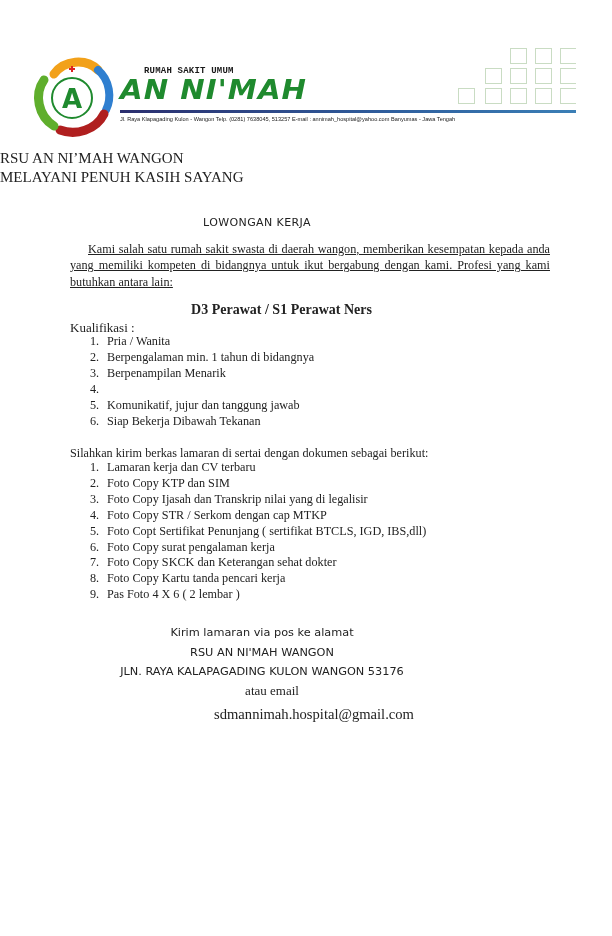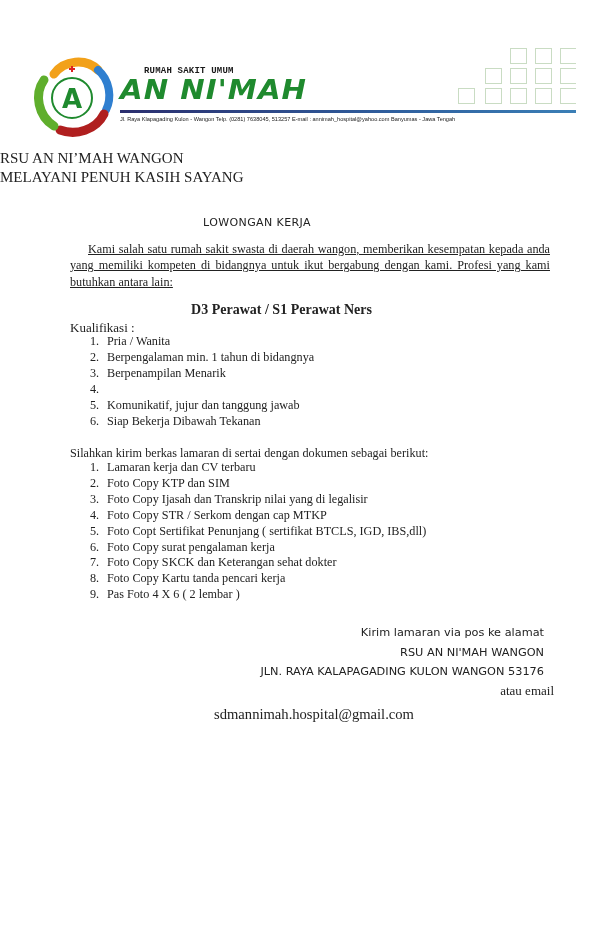--- a/index.html
+++ b/index.html
@@ -14,21 +14,21 @@
   .title{left:0;width:612px;text-align:left;font-family:"Liberation Serif",serif;font-size:15px;color:#222;}
   .comic{font-family:"DejaVu Sans",sans-serif;}
   .lk{left:11px;width:492px;top:216px;text-align:center;font-size:11px;letter-spacing:0.4px;}
   .para{left:70px;width:480px;top:241px;font-size:12.2px;line-height:16.3px;text-align:justify;text-indent:18px;text-decoration:underline;}
   .pos{left:0;width:563px;top:302px;text-align:center;font-weight:bold;font-size:14px;}
   .klab{left:70px;top:320px;font-size:13px;}
   .list{left:90px;font-size:12.2px;line-height:15.9px;margin:0;padding:0;list-style:none;}
   .list li{display:flex;}
   .list .n{width:17px;}
   .sil{left:70px;top:446px;font-size:12.2px;}
-  .c1{left:0;width:524px;text-align:right;font-size:11.3px;margin-left:20px;}
+  .c1{left:0;width:524px;text-align:center;font-size:11.3px;}
   .email{left:0;width:612px;top:706px;text-align:center;font-size:14.6px;padding-left:8px;}
 </style>
 </head>
 <body>
 
 <div class="abs logo">
   <svg width="96" height="90" viewBox="0 0 96 90">
     <path d="M30 22 C40 8 62 6 74 18" stroke="#f2a11a" stroke-width="9" fill="none" stroke-linecap="round"></path>
     <path d="M74 18 C86 28 88 46 82 58" stroke="#2f7fd0" stroke-width="8" fill="none" stroke-linecap="round"></path>
     <path d="M80 62 C72 78 52 84 36 78" stroke="#b01f1f" stroke-width="9" fill="none" stroke-linecap="round"></path>

